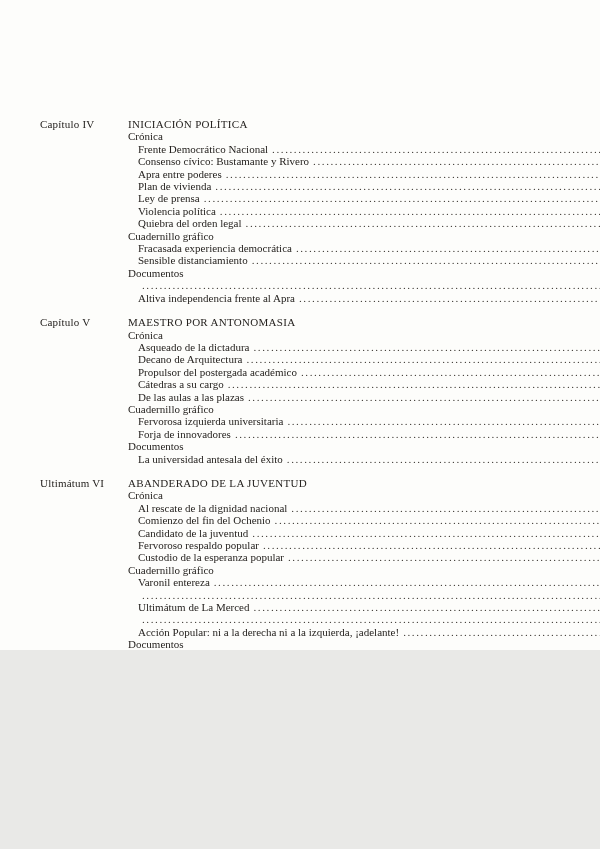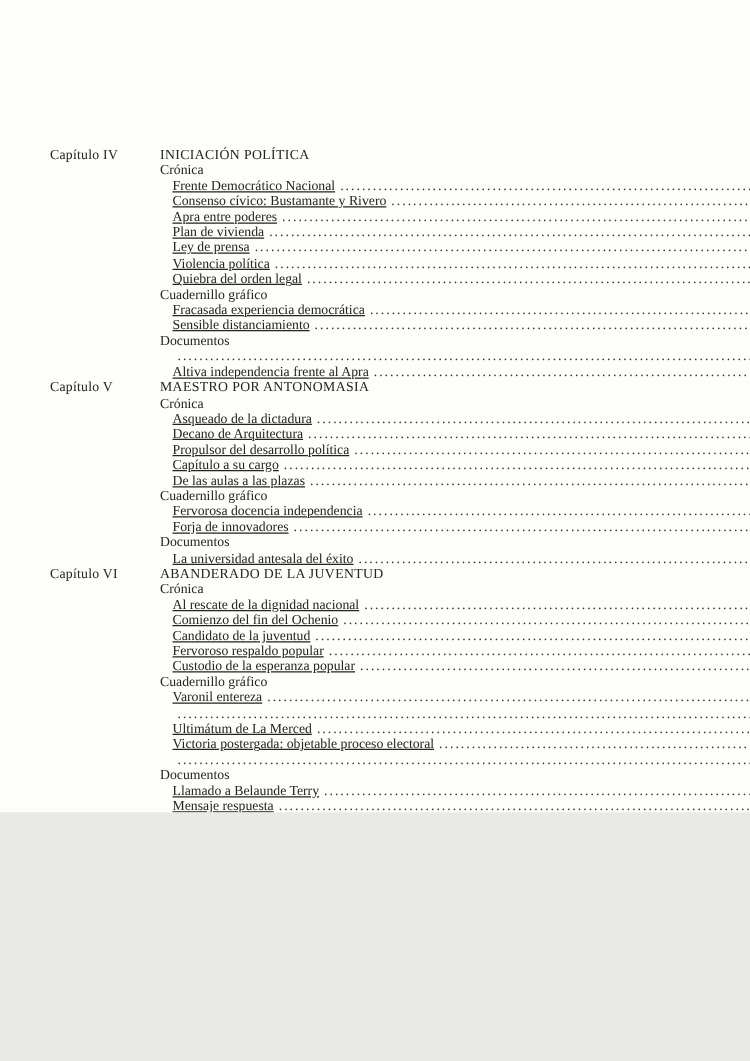--- a/index.html
+++ b/index.html
@@ -19,42 +19,41 @@
     line-height: 12.4px;
     box-sizing: border-box;
     padding: 118px 76px 0 40px;
     overflow: hidden;
   }
   .chapter {
     display: grid;
     grid-template-columns: 88px 1fr;
   }
   .chapter + .chapter {
-    margin-top: 0;
+    margin-top: 12px;
   }
   .chapter-label {
     letter-spacing: 0.2px;
     white-space: nowrap;
   }
   .chapter-title {
     letter-spacing: 0.3px;
     white-space: nowrap;
   }
   .section-heading {
     white-space: nowrap;
   }
   .entry {
     display: flex;
     align-items: baseline;
     padding-left: 10px;
   }
   .entry-text {
     white-space: nowrap;
     flex: none;
-    text-decoration: underline;
   }
   .leader {
     flex: 1 1 auto;
     overflow: hidden;
     white-space: nowrap;
     margin: 0 6px 0 4px;
     letter-spacing: 1.6px;
     color: #3a3631;
   }
   .leader::after {
@@ -132,49 +131,49 @@
           <div class="section-heading">Crónica</div>
           <div class="entry">
             <span class="entry-text">Asqueado de la dictadura</span>
             <span class="leader"></span>
           </div>
           <div class="entry">
             <span class="entry-text">Decano de Arquitectura</span>
             <span class="leader"></span>
           </div>
           <div class="entry">
-            <span class="entry-text">Propulsor del desarrollo política</span>
-            <span class="leader"></span>
-          </div>
-          <div class="entry">
-            <span class="entry-text">Capítulo a su cargo</span>
+            <span class="entry-text">Propulsor del postergada académico</span>
+            <span class="leader"></span>
+          </div>
+          <div class="entry">
+            <span class="entry-text">Cátedras a su cargo</span>
             <span class="leader"></span>
           </div>
           <div class="entry">
             <span class="entry-text">De las aulas a las plazas</span>
             <span class="leader"></span>
           </div>
           <div class="section-heading">Cuadernillo gráfico</div>
           <div class="entry">
-            <span class="entry-text">Fervorosa docencia independencia</span>
+            <span class="entry-text">Fervorosa izquierda universitaria</span>
             <span class="leader"></span>
           </div>
           <div class="entry">
             <span class="entry-text">Forja de innovadores</span>
             <span class="leader"></span>
           </div>
           <div class="section-heading">Documentos</div>
           <div class="entry">
             <span class="entry-text">La universidad antesala del éxito</span>
             <span class="leader"></span>
           </div>
         </div>
       </section>
       <section class="chapter">
-        <div class="chapter-label">Capítulo VI</div>
+        <div class="chapter-label">Ultimátum VI</div>
         <div class="chapter-content">
           <div class="chapter-title">ABANDERADO DE LA JUVENTUD</div>
           <div class="section-heading">Crónica</div>
           <div class="entry">
             <span class="entry-text">Al rescate de la dignidad nacional</span>
             <span class="leader"></span>
           </div>
           <div class="entry">
             <span class="entry-text">Comienzo del fin del Ochenio</span>
             <span class="leader"></span>
@@ -197,24 +196,24 @@
             <span class="leader"></span>
           </div>
           <div class="entry">
             <span class="leader"></span>
           </div>
           <div class="entry">
             <span class="entry-text">Ultimátum de La Merced</span>
             <span class="leader"></span>
           </div>
           <div class="entry">
-            <span class="entry-text">Victoria postergada: objetable proceso electoral</span>
-            <span class="leader"></span>
-          </div>
-          <div class="entry">
+            <span class="leader"></span>
+          </div>
+          <div class="entry">
+            <span class="entry-text">Acción Popular: ni a la derecha ni a la izquierda, ¡adelante!</span>
             <span class="leader"></span>
           </div>
           <div class="section-heading">Documentos</div>
           <div class="entry">
             <span class="entry-text">Llamado a Belaunde Terry</span>
             <span class="leader"></span>
           </div>
           <div class="entry">
             <span class="entry-text">Mensaje respuesta</span>
             <span class="leader"></span>

